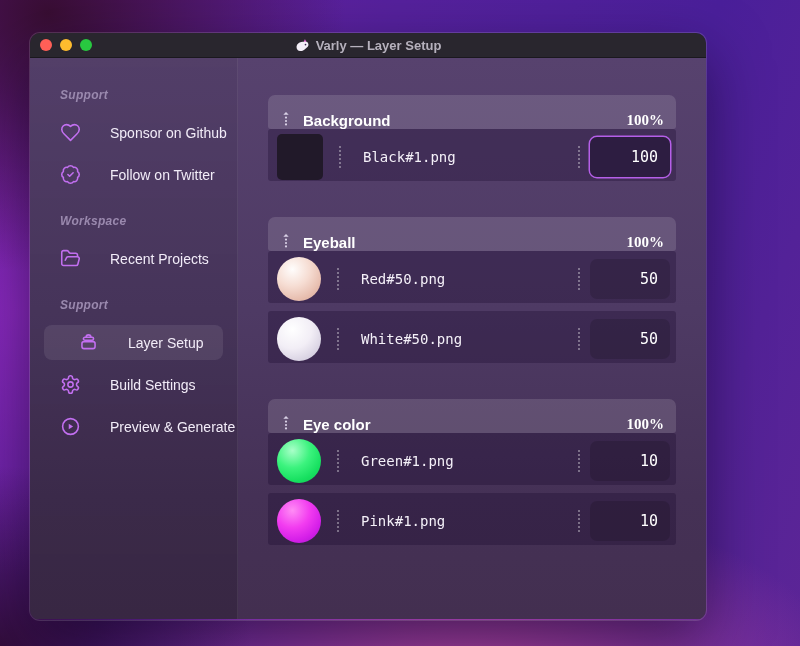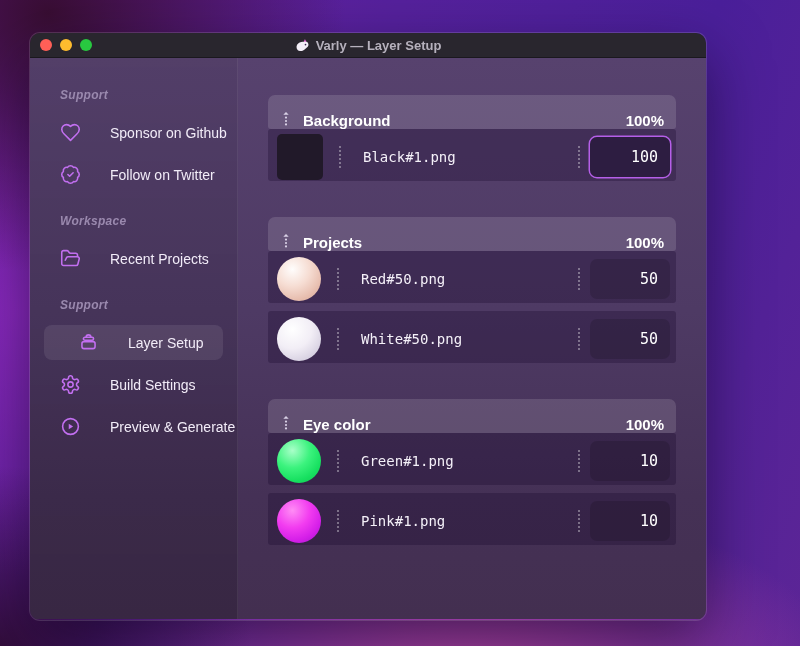--- a/index.html
+++ b/index.html
@@ -58,21 +58,21 @@
   .side-item svg { width:21px; height:21px; flex:none; }
   
   .main { flex:1; padding:37px 30px 0; overflow:hidden; }
   .group { margin-bottom:36px; }
   .group-header {
     height:34px; background:rgba(255,255,255,0.135);
     border-radius:7px 7px 3px 3px;
     display:flex; align-items:flex-end; padding:0 12px 0 11px; 
   }
   .group-title { font-size:15px; font-weight:bold; color:#ffffff; margin-left:10px; }
-  .group-percent { margin-left:auto; font-size:15px; font-weight:bold; color:#ffffff; }
+  .group-percent { margin-left:auto; font-size:15px; font-weight:bold; color:#ffffff;font-family:Liberation Serif, serif; }
   .drag-handle { display:flex; align-items:center; cursor:grab; }
   .layer-row {
     height:52px; background:rgba(24,8,42,0.30); border-radius:3px;
     display:flex; align-items:center; padding:4px 6px 0 9px; margin-bottom:8px;
   }
   .layer-row:last-child { margin-bottom:0; }
   .thumb { width:44px; height:44px; border-radius:50%; flex:none; }
   .thumb-black-square { width:46px; height:46px; border-radius:5px; background:#211929; }
   .thumb-red-sphere   { background:radial-gradient(circle at 35% 28%, #fffdfc 0%, #f6ddd3 40%, #e7bdae 72%, #cfa192 100%); }
   .thumb-white-sphere { background:radial-gradient(circle at 35% 28%, #ffffff 0%, #f2eef6 45%, #d9d3e3 75%, #bfb8cc 100%); }
@@ -205,21 +205,21 @@
           <div class="group">
             <div class="group-header">
               <span class="drag-handle">
                 <svg width="14" height="19" viewBox="0 0 14 19">
                   <path d="M7 2 4.3 4.8h5.4z" fill="#d9d1e6"></path>
                   <circle cx="7" cy="7.6" r="1.1" fill="#d9d1e6"></circle>
                   <circle cx="7" cy="11" r="1.1" fill="#d9d1e6"></circle>
                   <circle cx="7" cy="14.4" r="1.1" fill="#d9d1e6"></circle>
                 </svg>
               </span>
-              <span class="group-title">Projects</span>
+              <span class="group-title">Eyeball</span>
               <span class="group-percent">100%</span>
             </div>
             <div class="layer-row">
               <span class="thumb thumb-red-sphere"></span>
               <span class="row-sep"></span>
               <span class="filename">Red#50.png</span>
               <span class="row-spacer"></span>
               <span class="row-sep"></span>
               <span class="valuebox">50</span>
             </div>

